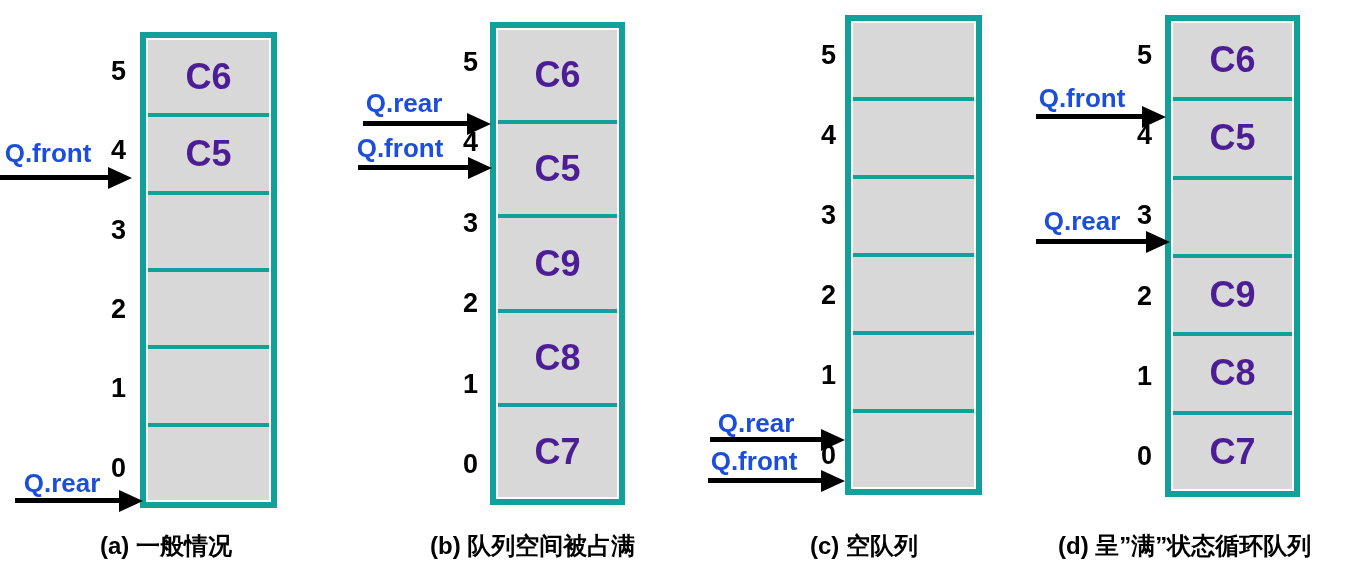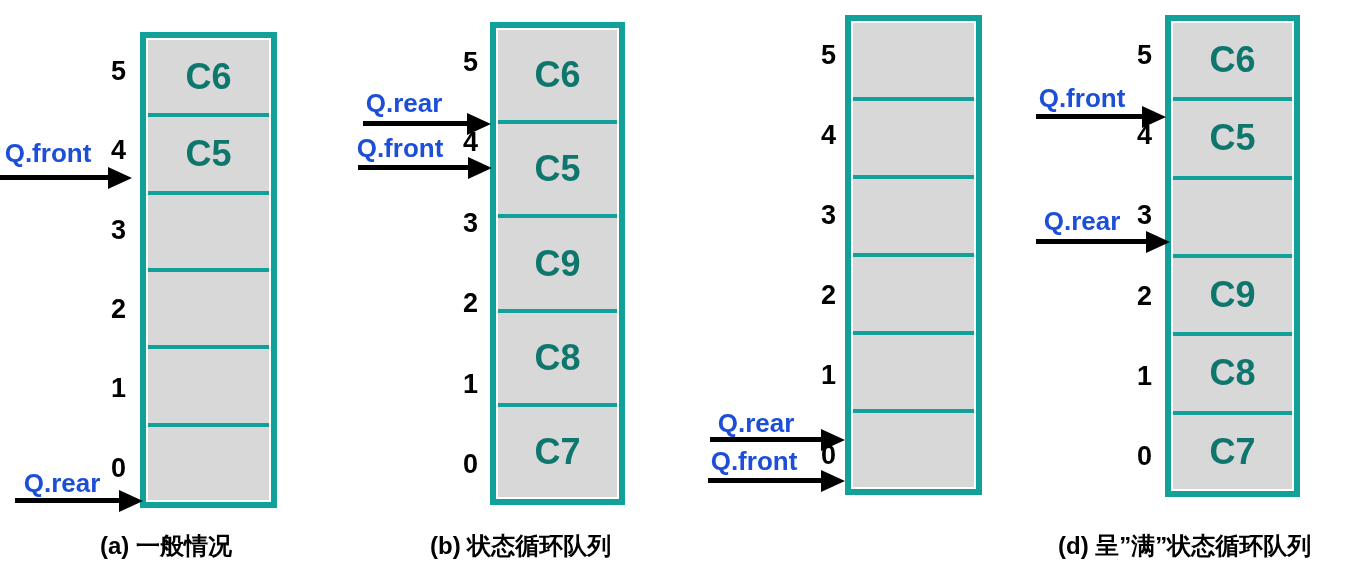--- a/index.html
+++ b/index.html
@@ -16,21 +16,21 @@
     border:6px solid #12a19a;
     background:#ffffff;
     padding:2px;
     display:flex;flex-direction:column;
   }
   .qcell{
     flex:1;box-sizing:border-box;
     background:#d8d8d8;
     border-bottom:4px solid #12a19a;
     display:flex;align-items:center;justify-content:center;
-    font-size:36px;font-weight:bold;color:#0f766e;
+    font-size:36px;font-weight:bold;color:#4c1d95;
   }
   .qcell:last-child{border-bottom:none;text-align:center;}
   .idxcol{
     position:absolute;display:flex;flex-direction:column;
   }
   .idx{
     flex:1;display:flex;align-items:center;justify-content:flex-end;
     font-size:27px;font-weight:bold;color:#000;
   }
   .ptr-label{
@@ -96,21 +96,21 @@
       <div class="qcell">C6</div>
       <div class="qcell">C5</div>
       <div class="qcell">C9</div>
       <div class="qcell">C8</div>
       <div class="qcell">C7</div>
     </div>
     <div class="ptr-label" style="left:356px;top:88px;width:96px;">Q.rear</div>
     <div class="arrow" style="left:363px;top:121px;width:104px;"></div>
     <div class="ptr-label" style="left:352px;top:133px;width:96px;">Q.front</div>
     <div class="arrow" style="left:358px;top:165px;width:110px;"></div>
-    <div class="caption" style="left:430px;top:530px;width:260px;">(b) 状态循环队列</div>
+    <div class="caption" style="left:430px;top:530px;width:260px;">(b) 队列空间被占满</div>
   </div>
 
   <div class="diagram">
     <div class="idxcol" style="left:794px;top:15px;width:42px;height:480px;">
       <div class="idx">5</div>
       <div class="idx">4</div>
       <div class="idx">3</div>
       <div class="idx">2</div>
       <div class="idx">1</div>
       <div class="idx">0</div>
@@ -120,20 +120,21 @@
       <div class="qcell"></div>
       <div class="qcell"></div>
       <div class="qcell"></div>
       <div class="qcell"></div>
       <div class="qcell"></div>
     </div>
     <div class="ptr-label" style="left:708px;top:408px;width:96px;">Q.rear</div>
     <div class="arrow" style="left:710px;top:437px;width:111px;"></div>
     <div class="ptr-label" style="left:706px;top:446px;width:96px;">Q.front</div>
     <div class="arrow" style="left:708px;top:478px;width:113px;"></div>
+    <div class="caption" style="left:810px;top:530px;width:205px;">(c) 空队列</div>
   </div>
 
   <div class="diagram">
     <div class="idxcol" style="left:1110px;top:15px;width:42px;height:482px;">
       <div class="idx">5</div>
       <div class="idx">4</div>
       <div class="idx">3</div>
       <div class="idx">2</div>
       <div class="idx">1</div>
       <div class="idx">0</div>

